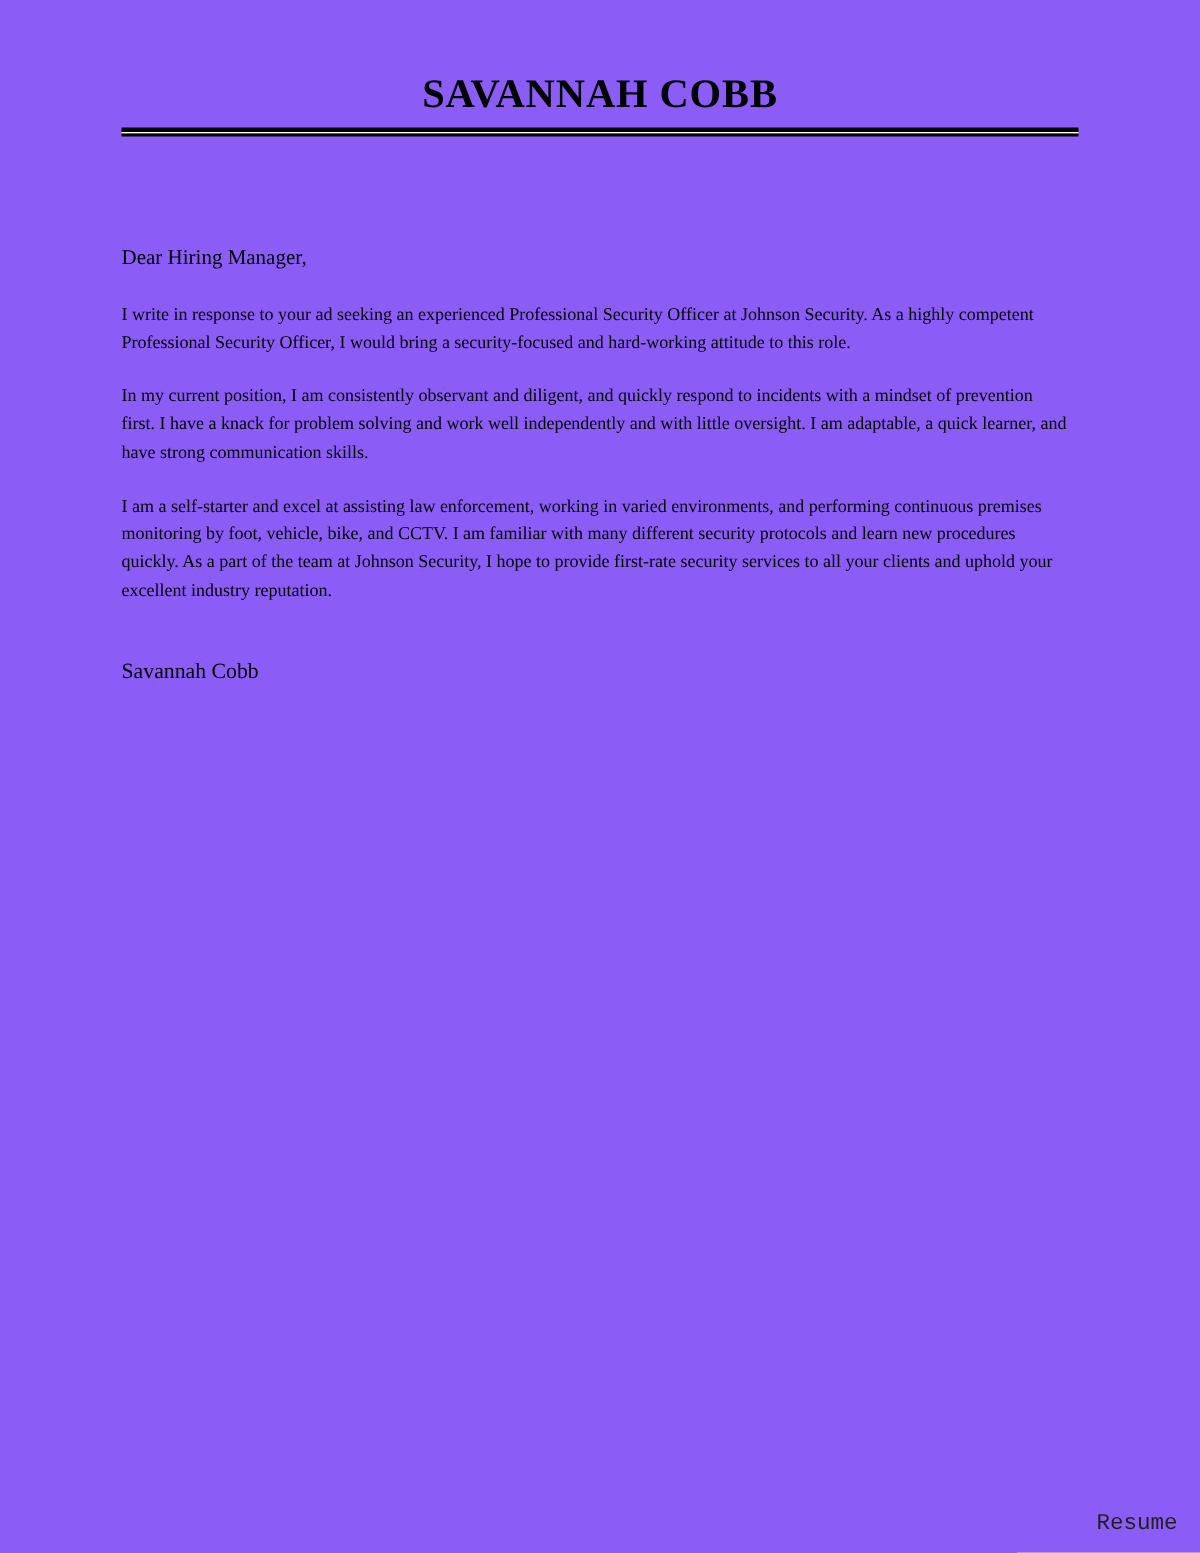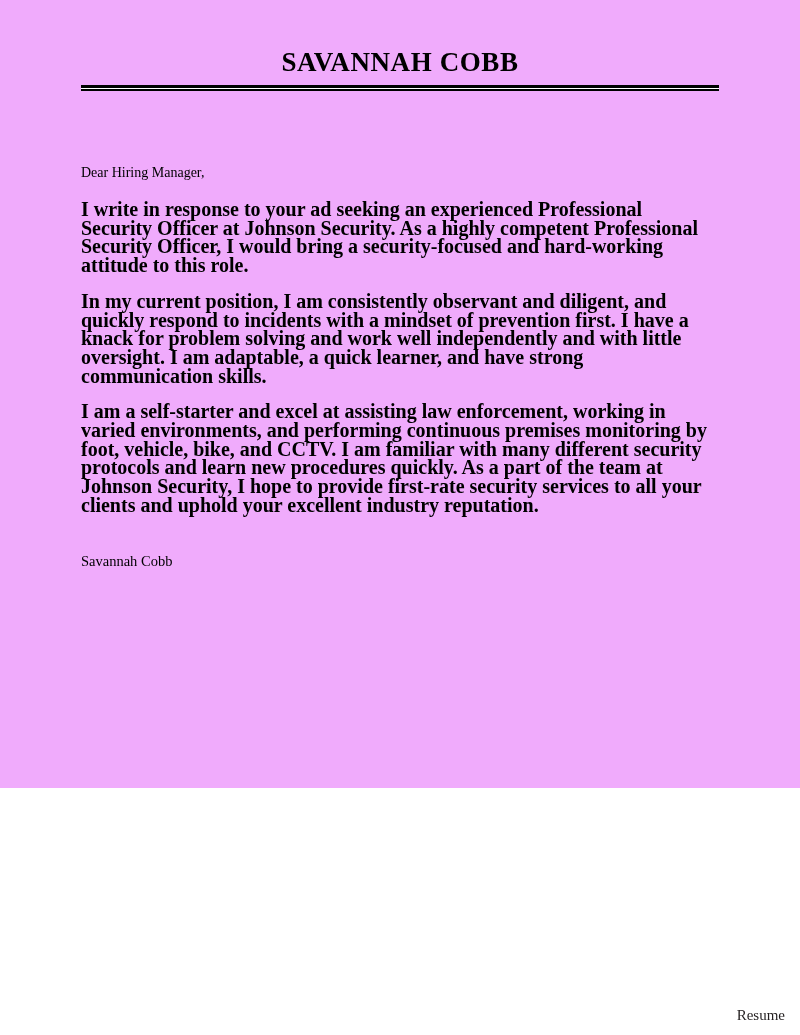--- a/index.html
+++ b/index.html
@@ -15,22 +15,22 @@
     font-family: "Liberation Serif", "DejaVu Serif", serif;
     color: #000000;
     overflow: hidden;
   }
 
   .page {
     position: absolute;
     left: 0;
     top: 0;
     width: 800px;
-    height: 788px;
-    background: #f0abfc;
+    height: 1035px;
+    background: #8b5cf6;
   }
 
   
   .letter-head {
     position: absolute;
     left: 81px;
     top: 46px;
     width: 638px;
   }
 
@@ -86,45 +86,44 @@
     width: 632px;
   }
 
   .salutation {
     font-size: 14px;
     line-height: 19px;
     margin: 0 0 18px 0;
   }
 
   .para {
-    font-size: 20px;
+    font-size: 12px;
     line-height: 18.7px;
     margin: 0 0 17px 0;
     text-align: left;
-    font-weight: bold;
   }
 
   .closing {
     font-size: 14.5px;
     line-height: 19px;
     margin: 11px 0 0 0;
   }
 
   .signature {
     font-size: 14.5px;
     line-height: 19px;
     margin: 37px 0 0 0;
   }
 
   
   .footer {
     position: absolute;
     right: 15px;
     top: 1006px;
-    font-family: Liberation Serif, serif;
+    font-family: Liberation Mono, monospace;
     font-size: 15px;
     line-height: 19px;
     color: #231f20;
     text-align: left;
   }
 </style>
 </head>
 <body>
 
 <div class="page">

